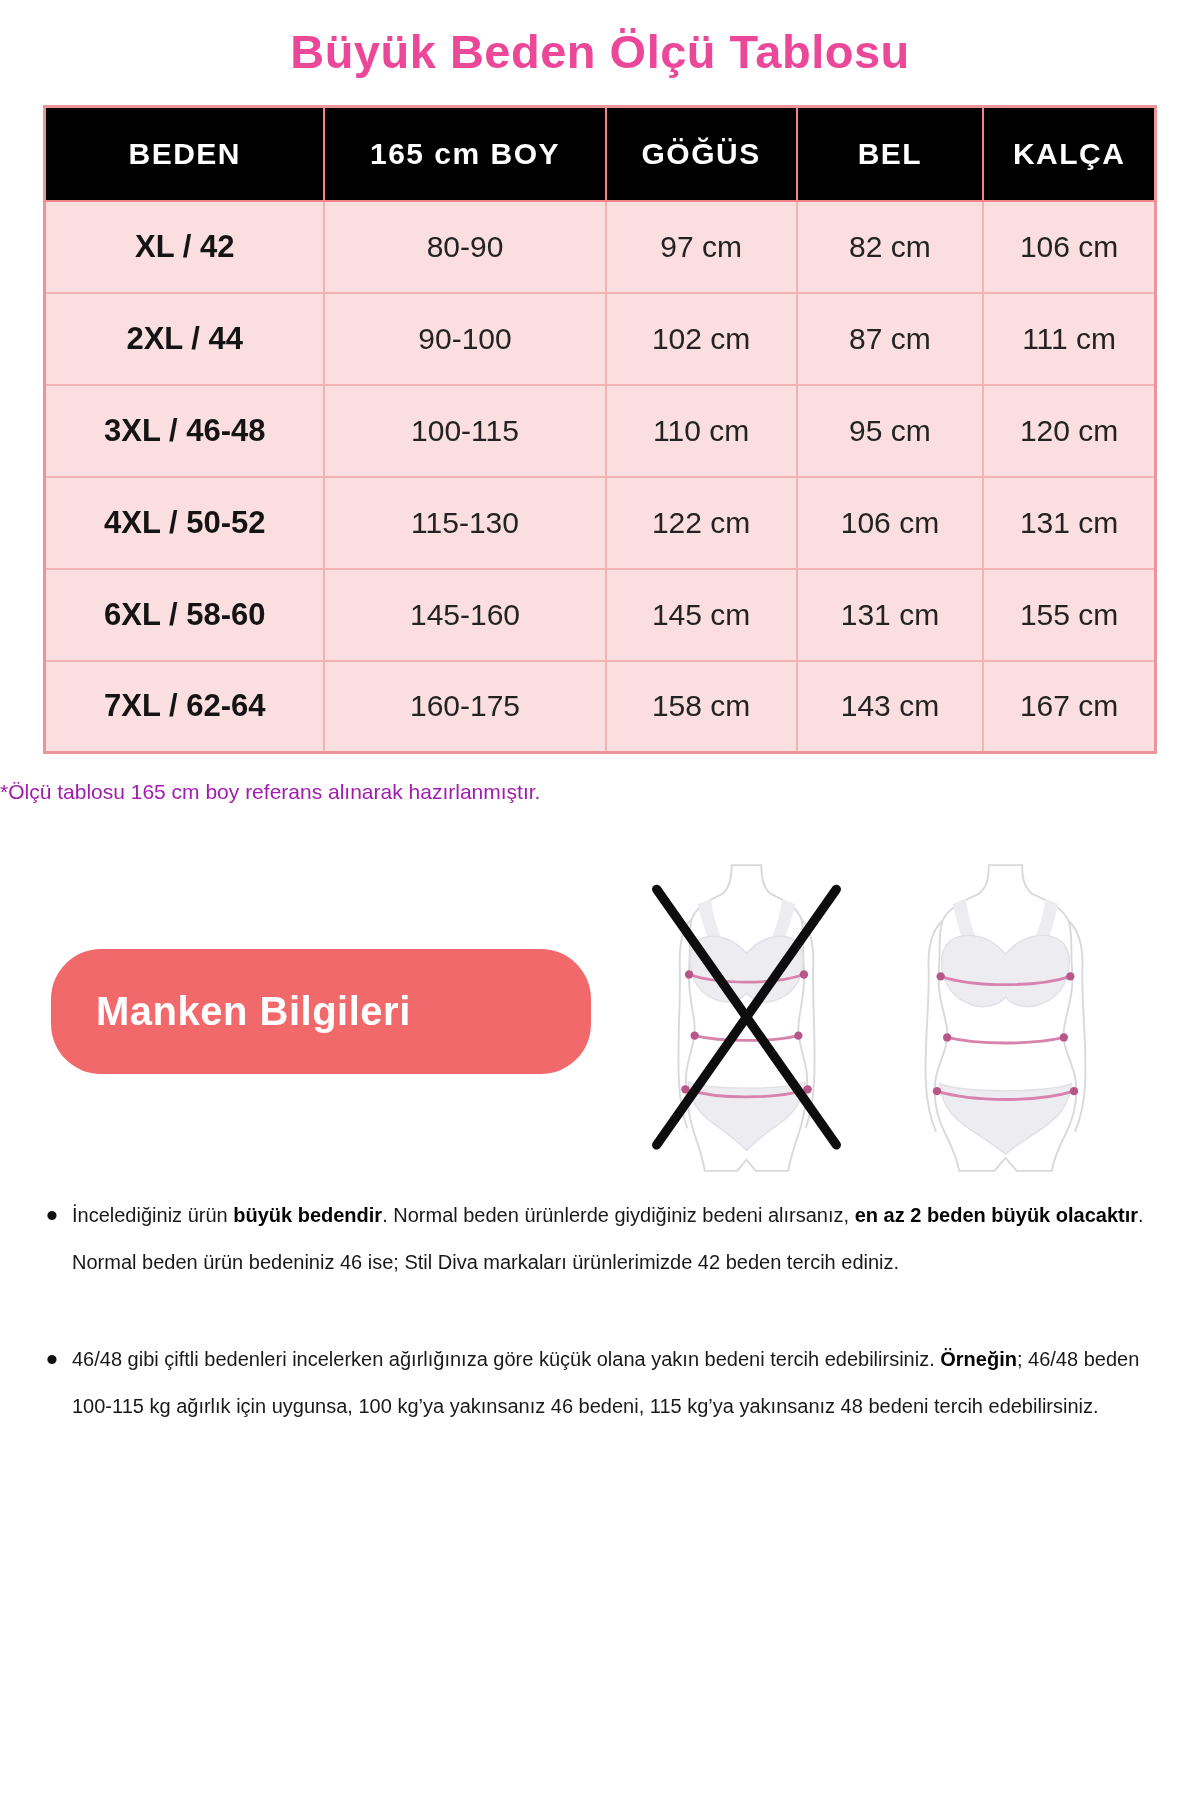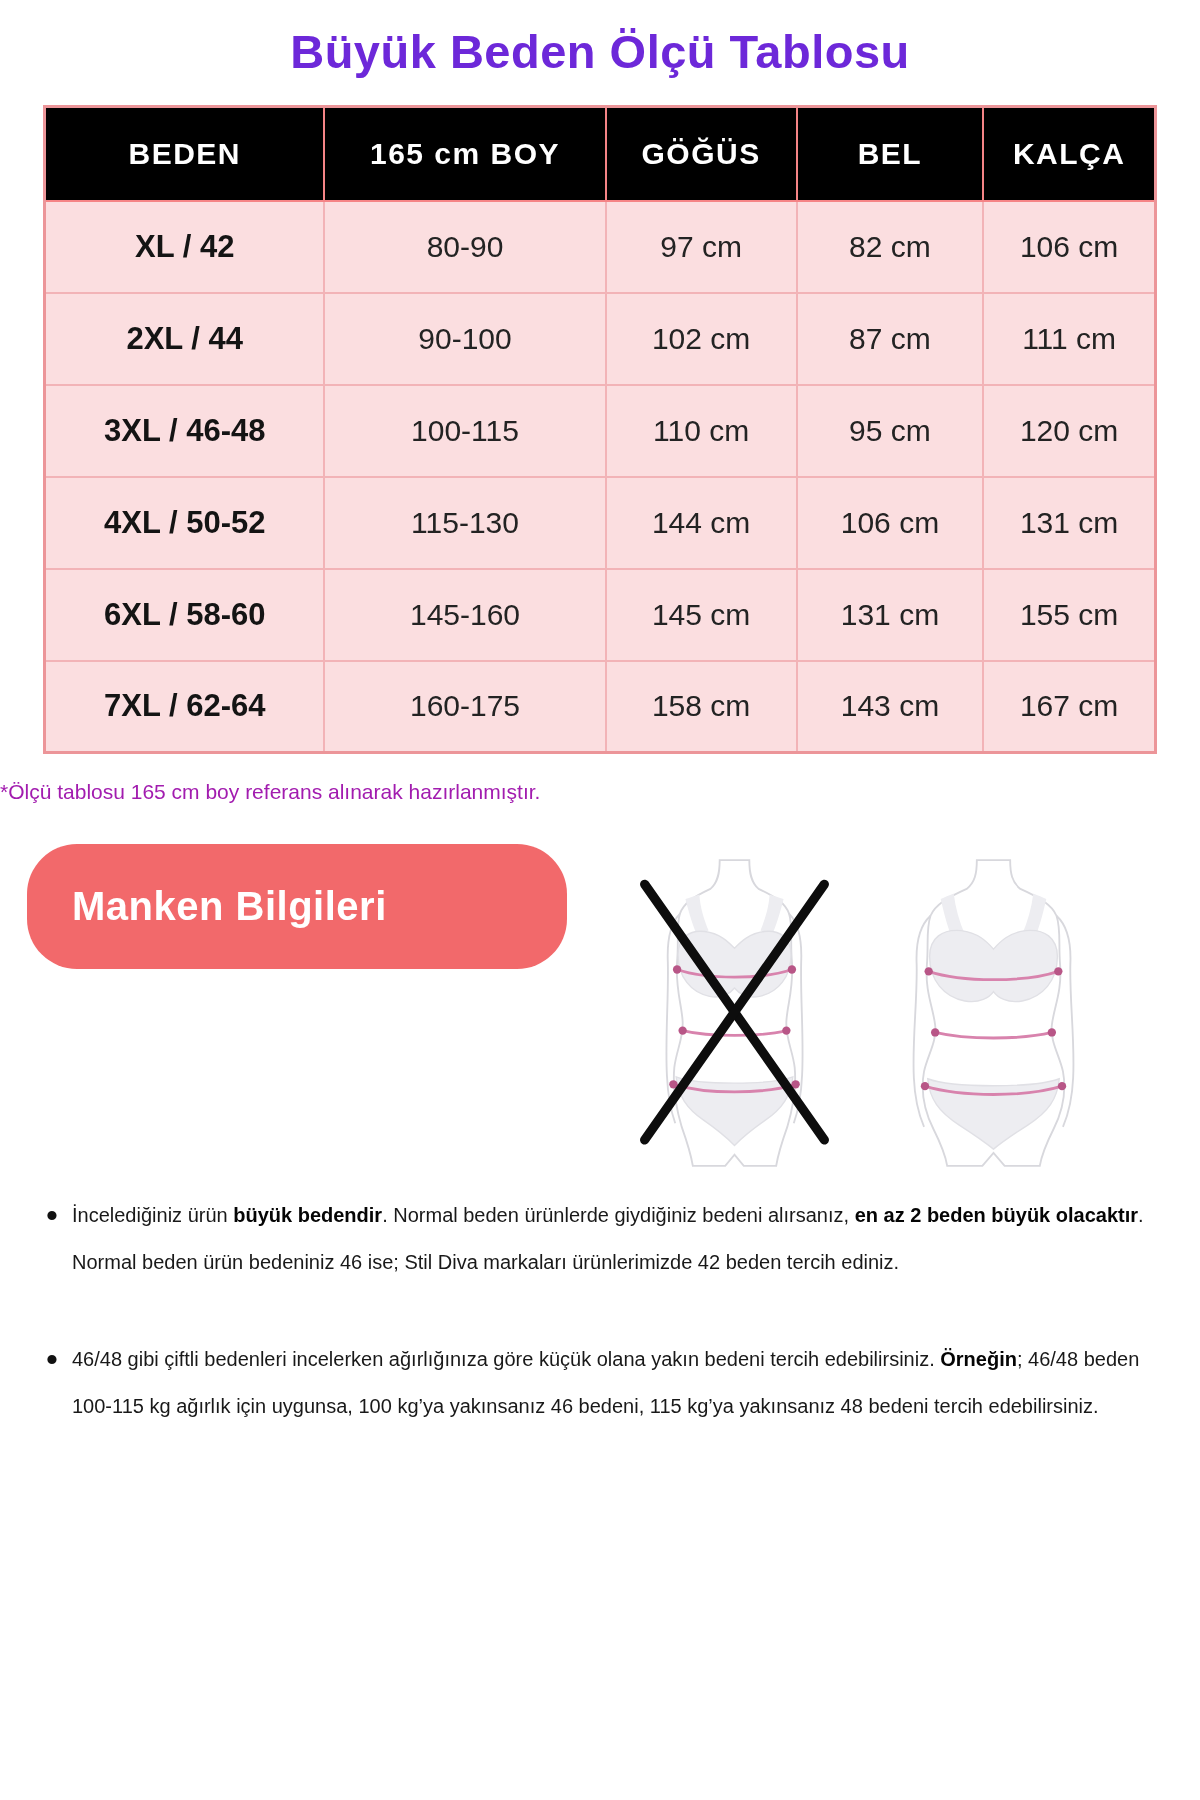--- a/index.html
+++ b/index.html
@@ -11,21 +11,21 @@
     height: 1800px;
     overflow: hidden;
   }
 
   .page-title {
     margin-top: 24px;
     text-align: center;
     font-size: 47px;
     font-weight: 700;
     letter-spacing: 0.5px;
-    color: #6d28d9;
+    color: #ec4899;
   }
 
   table.size-table {
     width: 1114px;
     margin: 26px auto 0 auto;
     border-collapse: collapse;
     table-layout: fixed;
     border: 3px solid #ec9599;
   }
   .size-table th {
@@ -53,23 +53,23 @@
   }
 
   .table-footnote {
     margin-top: 26px;
     text-align: left;
     font-size: 21px;
     color: #a21caf;
   }
 
   .model-section {
-    margin: 40px 40px 0 27px;
+    margin: 40px 40px 0 51px;
     display: flex;
-    align-items: flex-start;
+    align-items: center;
     height: 334px;
   }
   .model-card {
     width: 540px;
     flex: 0 0 540px;
     background: #f2696b;
     border-radius: 50px;
     padding: 40px 45px;
     color: #ffffff;
   }
@@ -158,21 +158,21 @@
       <tr>
         <td class="size-col">3XL / 46-48</td>
         <td>100-115</td>
         <td>110 cm</td>
         <td>95 cm</td>
         <td>120 cm</td>
       </tr>
       <tr>
         <td class="size-col">4XL / 50-52</td>
         <td>115-130</td>
-        <td>144 cm</td>
+        <td>122 cm</td>
         <td>106 cm</td>
         <td>131 cm</td>
       </tr>
       <tr>
         <td class="size-col">6XL / 58-60</td>
         <td>145-160</td>
         <td>145 cm</td>
         <td>131 cm</td>
         <td>155 cm</td>
       </tr>

